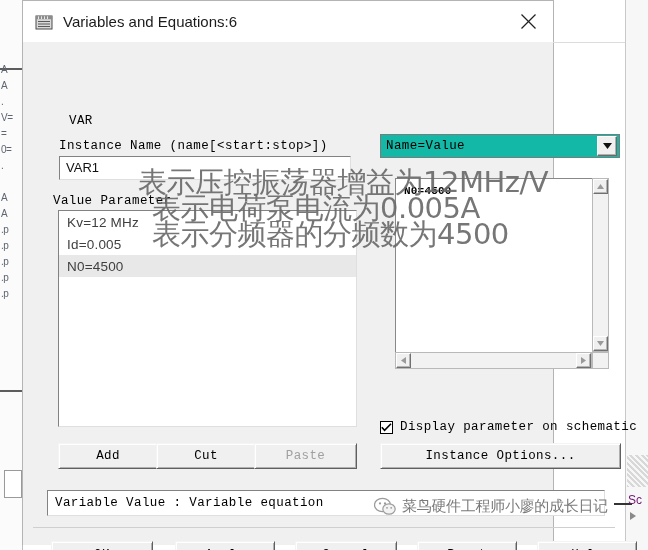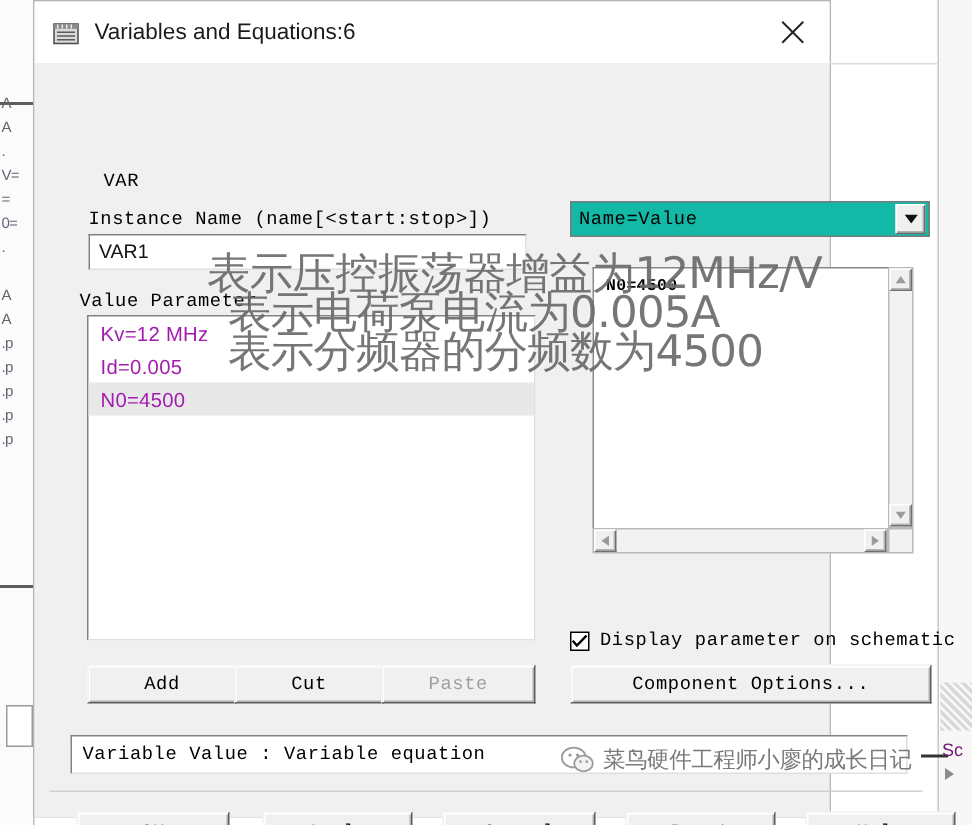--- a/index.html
+++ b/index.html
@@ -208,21 +208,21 @@
   #inst-label     { position: absolute; left: 36px;  top: 97px; }
   #inst-input     { position: absolute; left: 36px;  top: 114px; width: 292px; height: 24px; }
   #inst-input .v  { padding: 3px 0 0 6px; font-family: "Liberation Sans", sans-serif; font-size: 13px; color: #111; }
   #selparam-label { position: absolute; left: 30px;  top: 152px; }
   #listbox        { position: absolute; left: 35px;  top: 168px; width: 299px; height: 217px; }
   .li {
     height: 22px;
     padding-left: 8px;
     font-family: "Liberation Sans", sans-serif;
     font-size: 13.5px;
-    color: #a21caf;
+    color: #404040;
     display: flex;
     align-items: center;
     cursor: pointer;
     letter-spacing: .2px;
   }
   .li.sel { background: #e8e8e8; }
 
   #btn-add   { position: absolute; left: 35px;  top: 401px; width: 100px; height: 26px; }
   #btn-cut   { position: absolute; left: 133px; top: 401px; width: 100px; height: 26px; }
   #btn-paste { position: absolute; left: 231px; top: 401px; width: 103px; height: 26px; }
@@ -512,21 +512,21 @@
 
       <div id="chk-row">
         <span class="checkbox">
           <svg width="11" height="9" viewBox="0 0 11 9">
             <polyline points="0.8,4.2 3.6,7.4 10,0.8" fill="none" stroke="#000" stroke-width="1.6"></polyline>
           </svg>
         </span>
         <span class="lbl">Display parameter on schematic</span>
       </div>
 
-      <div id="btn-comp" class="btn">Component Options...</div>
+      <div id="btn-comp" class="btn">Instance Options...</div>
 
       <div id="statusfield" class="sunken">
         <div class="v">Variable Value : Variable equation</div>
       </div>
 
       <div class="footer-sep"></div>
 
       <div id="btn-ok" class="btn">OK</div>
       <div id="btn-apply" class="btn">Apply</div>
       <div id="btn-cancel" class="btn">Cancel</div>

